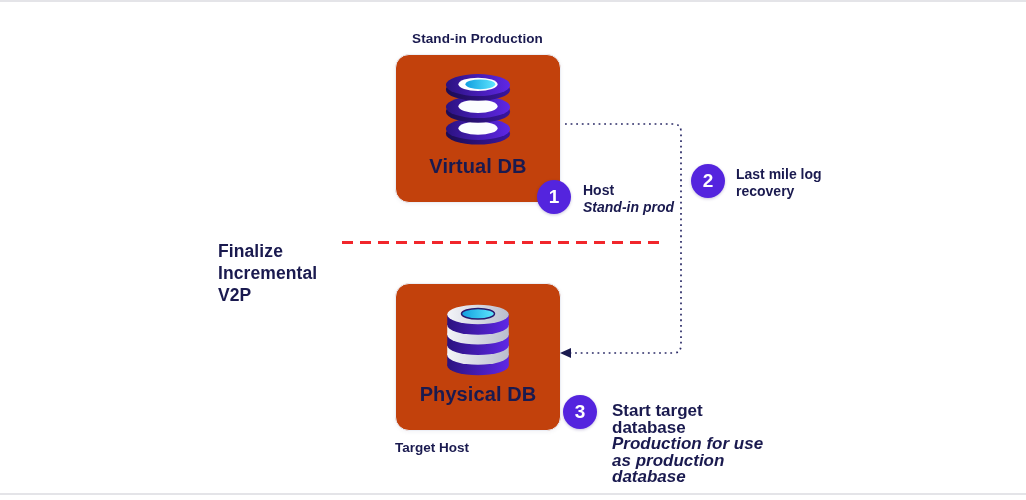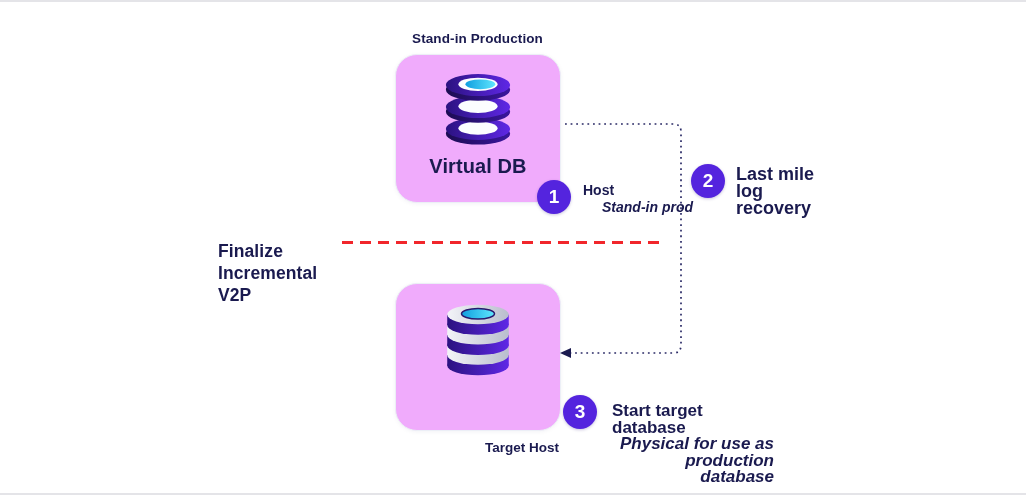--- a/index.html
+++ b/index.html
@@ -9,37 +9,37 @@
   }
   .edge{position:absolute;left:0;width:1026px;height:2px;background:#e4e4e8;}
   .edge.top{top:0;}
   .edge.bottom{top:493px;}
 
   .top-label{
     position:absolute;left:395px;top:31px;width:165px;text-align:center;
     font-size:13.5px;font-weight:bold;letter-spacing:0.1px;
   }
   .card{
-    position:absolute;left:395px;width:164px;background:#f0abfc;
-    border:1px solid #eceff6;border-radius:22px;
+    position:absolute;left:395px;width:164px;background:#c2410c;
+    border:1px solid #eceff6;border-radius:14px;
     box-shadow:0 1px 4px rgba(20,25,70,0.05);
   }
   .card.virtual{top:54px;height:147px;}
   .card.physical{top:283px;height:146px;}
   .db-icon{position:absolute;left:50%;transform:translateX(-50%);}
   .card.virtual .db-icon{top:6px;}
   .card.physical .db-icon{top:14px;}
   .card-label{
     position:absolute;left:0;width:100%;text-align:center;
     font-size:20px;font-weight:bold;letter-spacing:0.1px;
   }
   .card.virtual .card-label{top:100px;}
   .card.physical .card-label{top:99px;}
   .bottom-label{
-    position:absolute;left:395px;top:440px;width:164px;text-align:right;
+    position:absolute;left:395px;top:440px;width:164px;text-align:left;
     font-size:13.5px;font-weight:bold;
   }
   .finalize{
     position:absolute;left:218px;top:204px;width:122px;
     font-size:17.5px;font-weight:bold;line-height:22px;letter-spacing:0.1px;margin-top:36px;
   }
   .redline{
     position:absolute;left:342px;top:241px;width:324px;height:3px;
     background:repeating-linear-gradient(90deg,#f1262b 0px,#f1262b 11px,transparent 11px,transparent 18px);
   }
@@ -49,23 +49,23 @@
     position:absolute;width:34px;height:34px;border-radius:50%;
     background:#5424de;color:#ffffff;font-size:19px;font-weight:bold;
     display:flex;align-items:center;justify-content:center;
     box-shadow:0 1px 3px rgba(40,20,120,0.25);
   }
   .badge-1{left:537px;top:180px;}
   .badge-2{left:691px;top:164px;}
   .badge-3{left:563px;top:395px;}
   .step-text{position:absolute;font-weight:bold;color:#1a1a4f;}
   .text-1{left:583px;top:182px;width:110px;font-size:14px;line-height:17px;}
-  .text-2{left:736px;top:166px;width:105px;font-size:18px;line-height:17px;}
+  .text-2{left:736px;top:166px;width:105px;font-size:14px;line-height:17px;}
   .text-3{left:612px;top:403px;width:162px;font-size:17px;line-height:16.5px;}
-  .step-sub{font-style:italic;text-align:right;}
+  .step-sub{font-style:italic;}
 </style>
 </head>
 <body>
 
 <div class="canvas">
   <div class="edge top"></div>
   <div class="edge bottom"></div>
 
   <div class="top-label">Stand-in Production</div>
 
@@ -116,20 +116,21 @@
       <ellipse cx="60" cy="78" rx="41" ry="13" fill="url(#sg)"></ellipse>
       <rect x="19" y="51" width="82" height="14" fill="url(#pg)"></rect>
       <ellipse cx="60" cy="65" rx="41" ry="13" fill="url(#pg)"></ellipse>
       <rect x="19" y="38" width="82" height="13" fill="url(#sg)"></rect>
       <ellipse cx="60" cy="51" rx="41" ry="13" fill="url(#sg)"></ellipse>
       <rect x="19" y="24" width="82" height="14" fill="url(#pg)"></rect>
       <ellipse cx="60" cy="38" rx="41" ry="13" fill="url(#pg)"></ellipse>
       <ellipse cx="60" cy="24" rx="41" ry="13" fill="url(#sg)"></ellipse>
       <ellipse cx="60" cy="23" rx="22" ry="7" fill="url(#cg)" stroke="#2a1a6e" stroke-width="2"></ellipse>
     </svg>
+    <div class="card-label">Physical DB</div>
   </div>
 
   <div class="bottom-label">Target Host</div>
 
   <div class="finalize">Finalize Incremental V2P</div>
 
   <div class="redline"></div>
 
   <svg class="connector-svg" viewBox="0 0 1026 500">
     <path d="M565,124 L673,124 Q681,124 681,132 L681,345 Q681,353 673,353 L570,353" fill="none" stroke="#2a2a66" stroke-width="1.7" stroke-dasharray="1.8 3.8"></path>
@@ -149,15 +150,15 @@
   </div>
   <div class="step-text text-2">
     <div>Last mile log recovery</div>
   </div>
 
   <div class="step-badge badge-3">
     <span>3</span>
   </div>
   <div class="step-text text-3">
     <div>Start target database</div>
-    <div class="step-sub">Physical for use as production database</div>
+    <div class="step-sub">Production for use as production database</div>
   </div>
 </div>
 
 </body></html>

